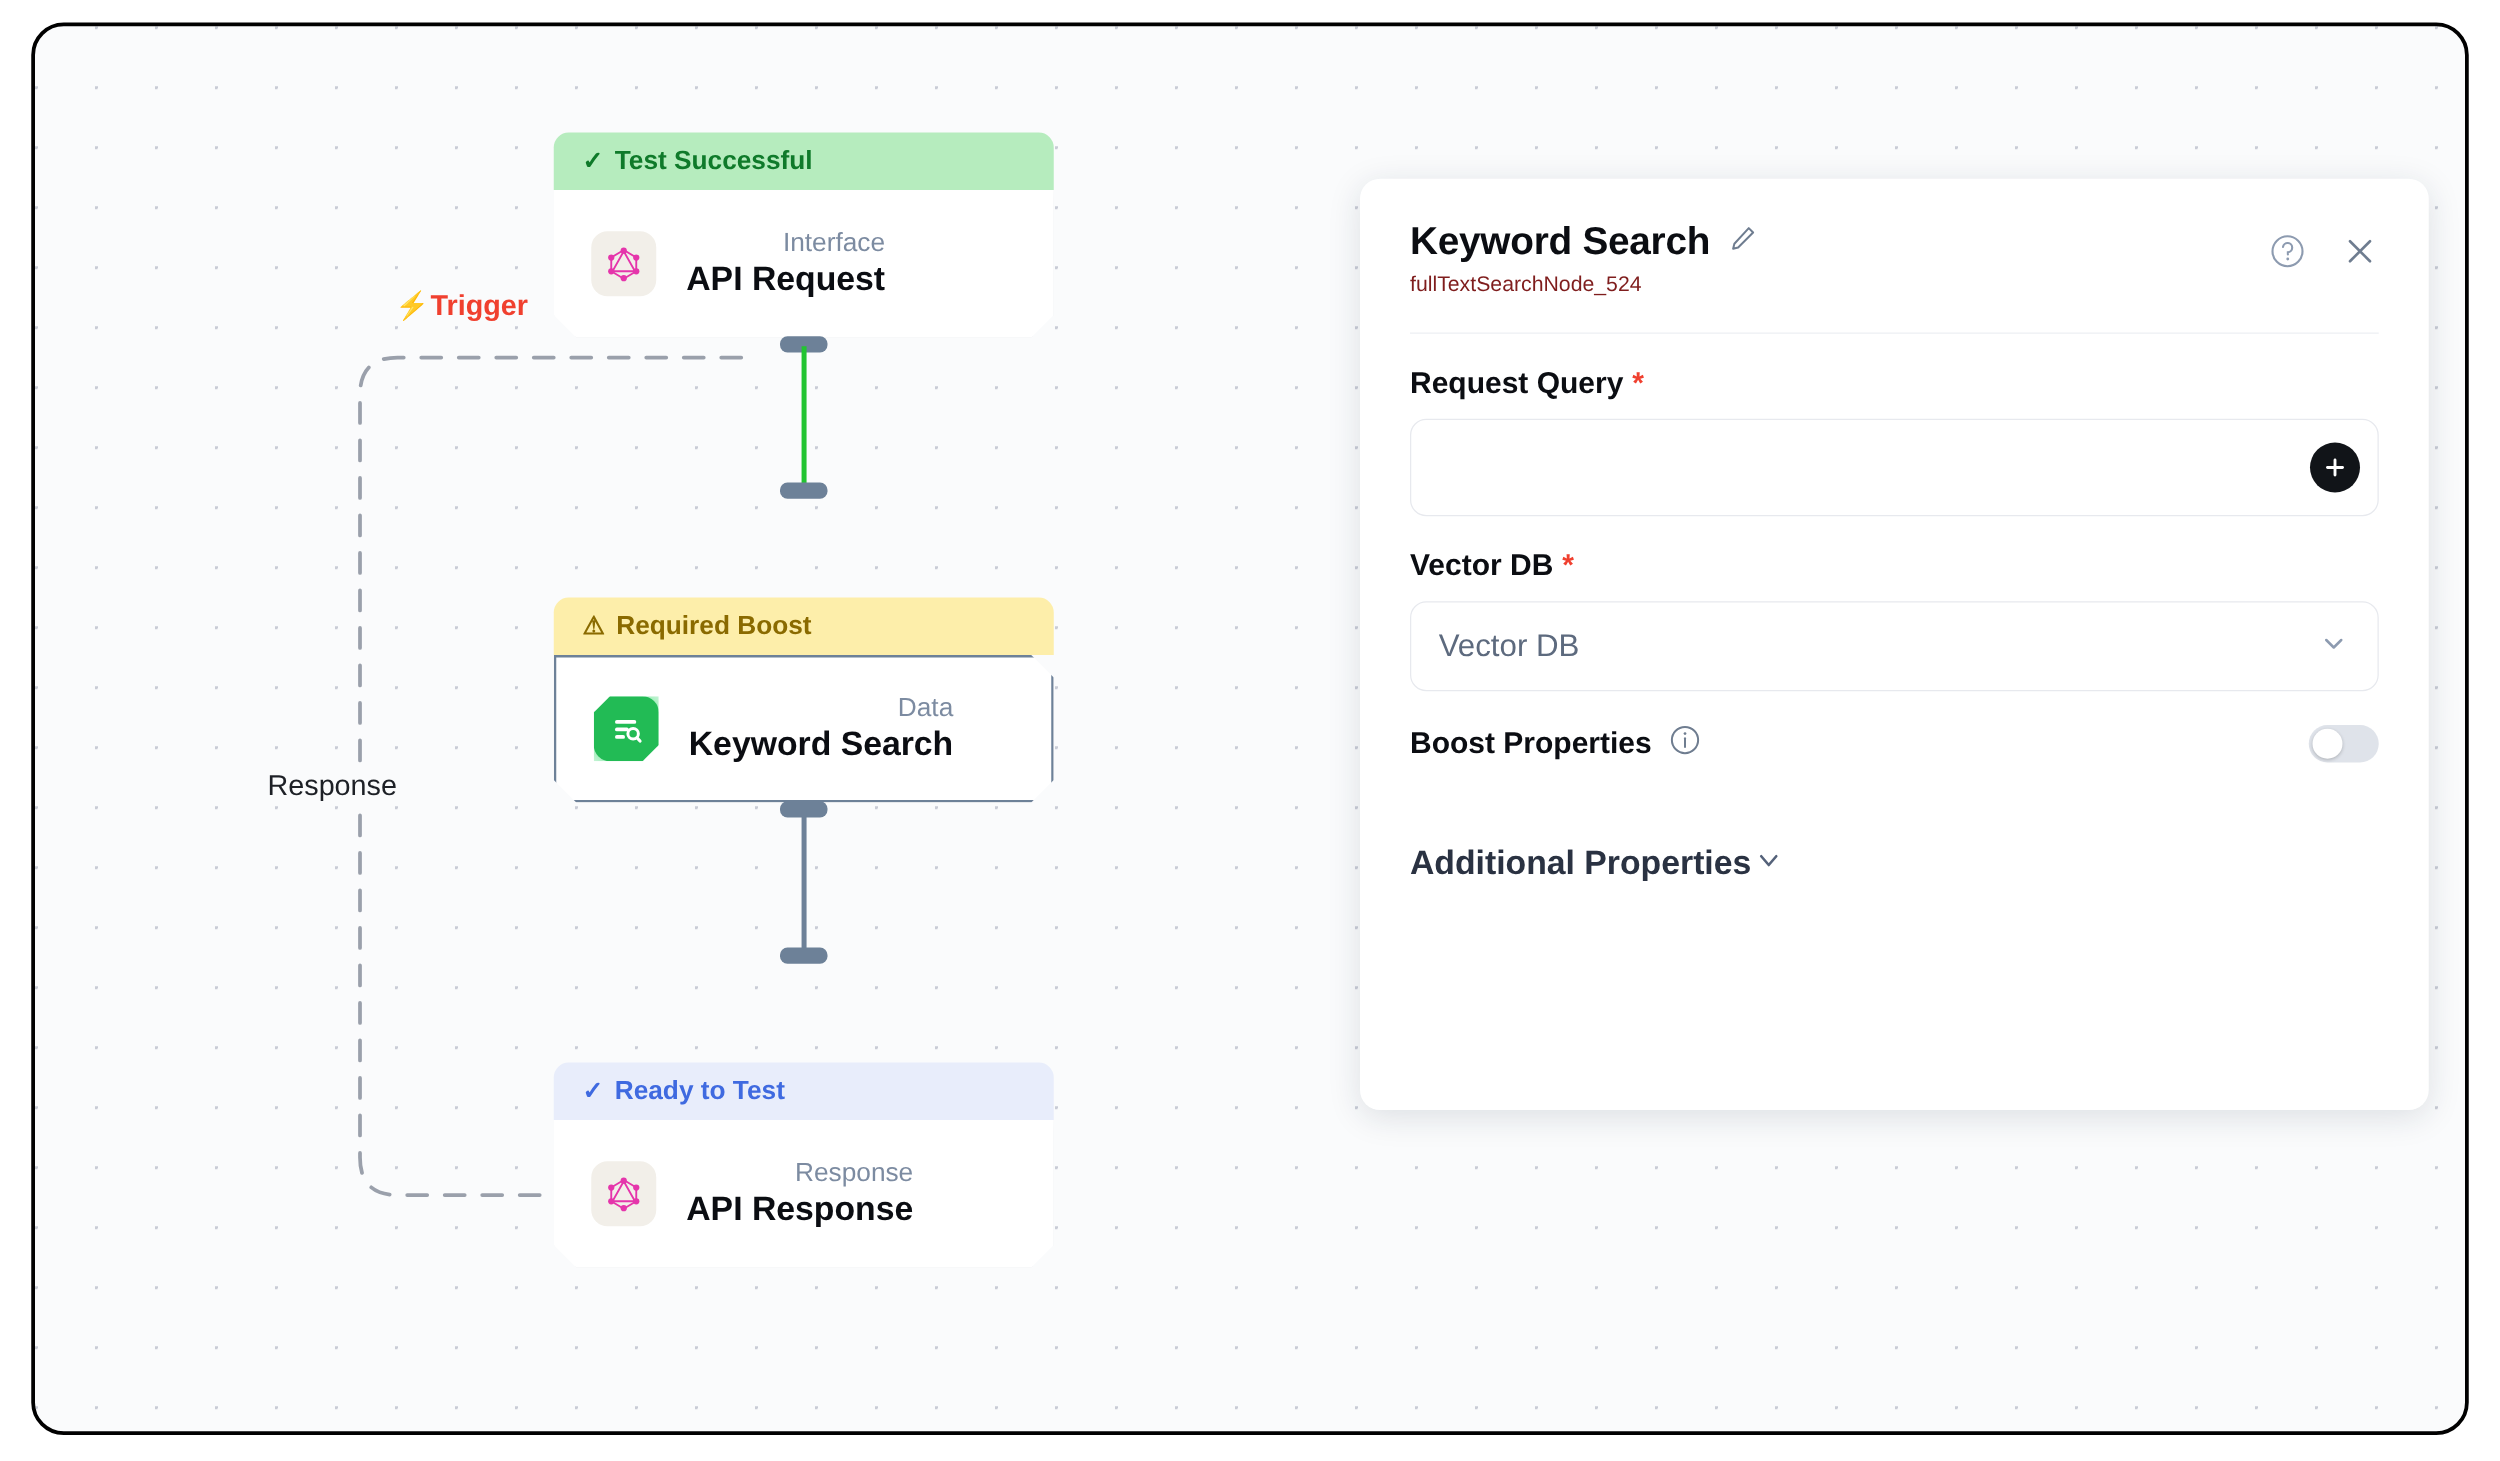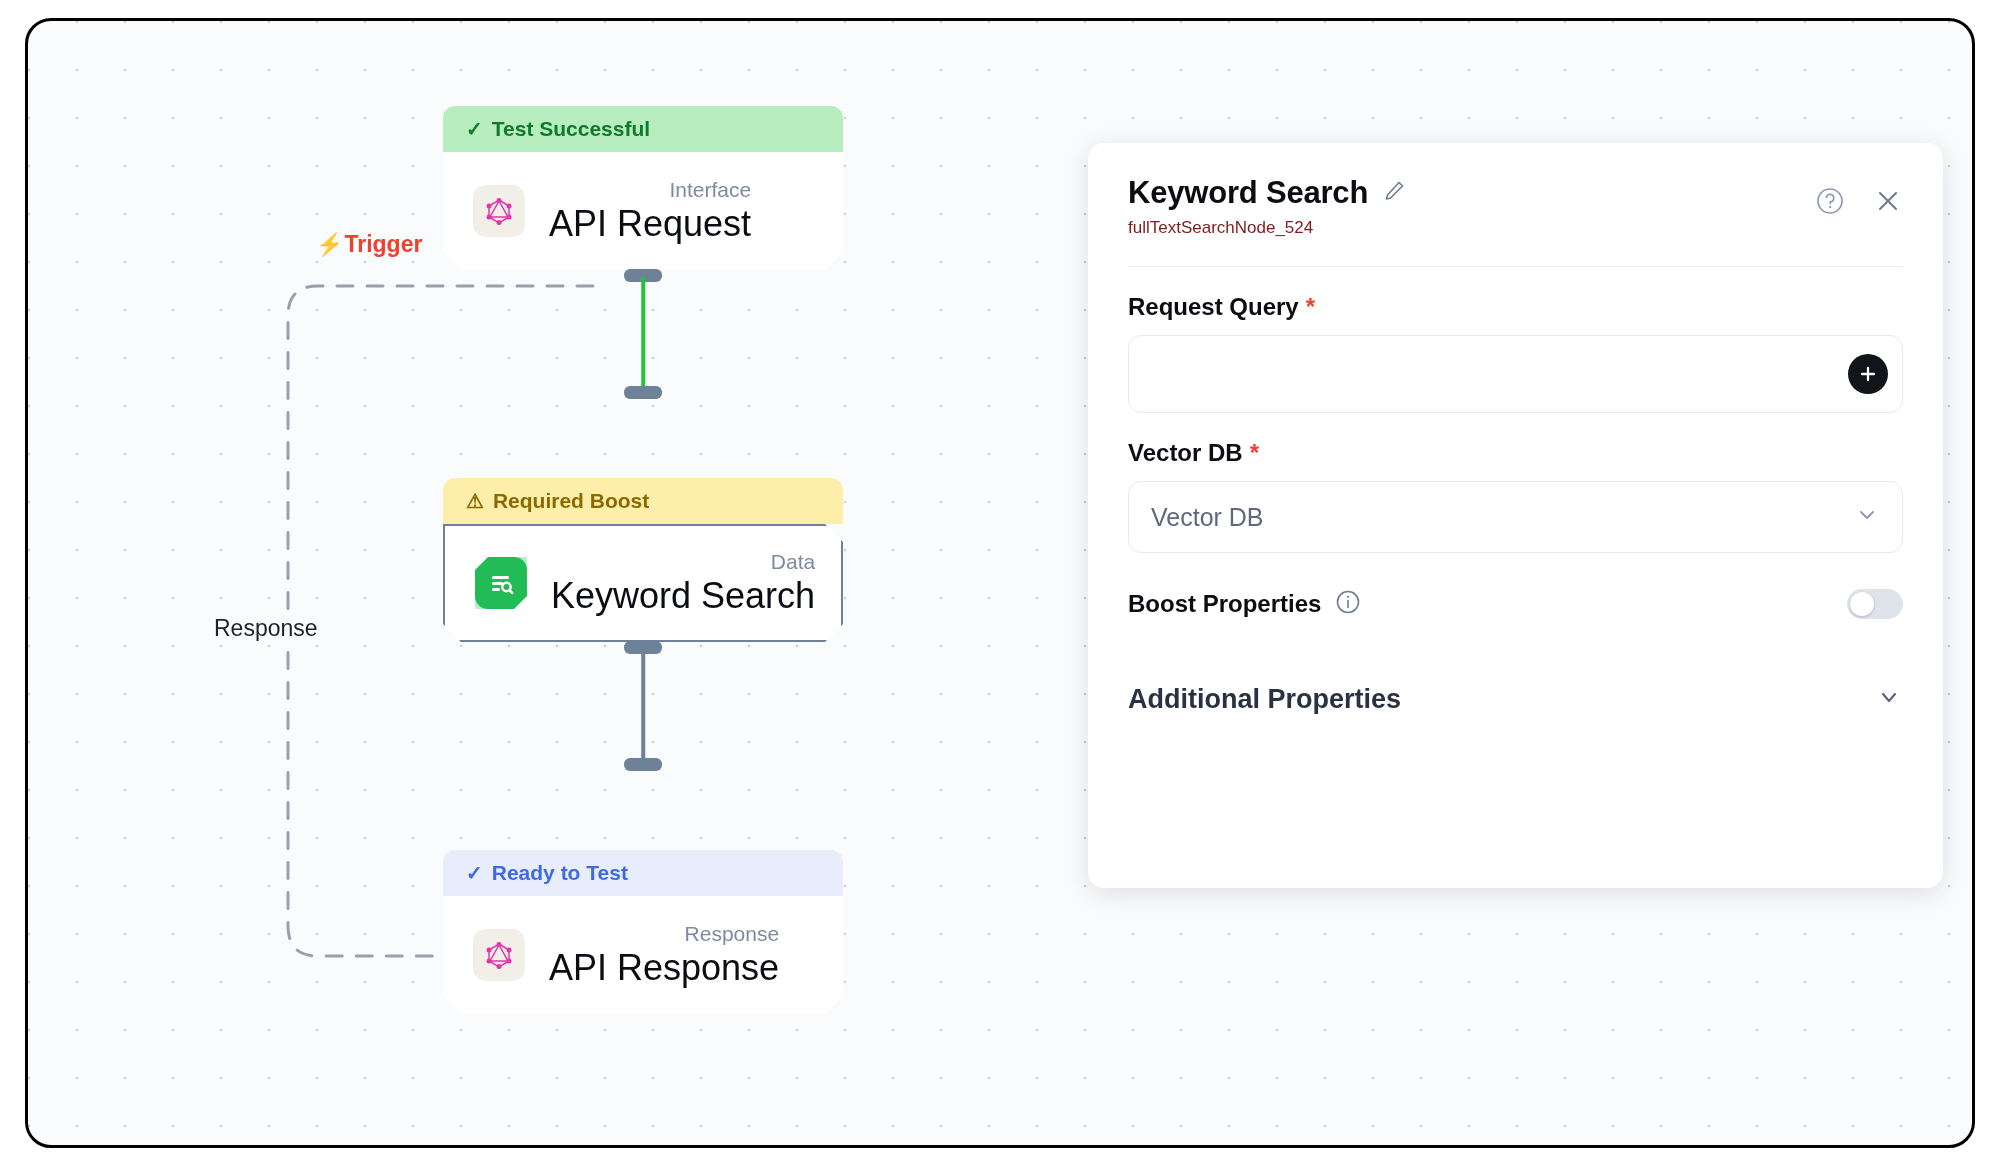--- a/index.html
+++ b/index.html
@@ -94,21 +94,21 @@
   .icon-graphql { background: #f2efe9; }
   .icon-search  {
     background: #22bb55;
     box-shadow: 0 0 17px 7px rgba(40,215,100,.55);
     clip-path: polygon(0 13px, 13px 0, 100% 0, 100% calc(100% - 13px),
                        calc(100% - 13px) 100%, 0 100%);
   }
 
   .node-text { display: flex; flex-direction: column; gap: 2px; align-items: flex-end; }
   .node-kind  { font-size: 21px; color: #7c8ba1; line-height: 1.1; }
-  .node-title { font-size: 36px; color: #0b0d12; font-weight: 400; line-height: 1.15; }
+  .node-title { font-size: 27px; color: #0b0d12; font-weight: 700; line-height: 1.15; }
 
   
   .connector { position: absolute; }
   .handle {
     position: absolute;
     width: 38px; height: 13px;
     background: #6d8198;
     border-radius: 6px;
     left: 50%; transform: translateX(-50%);
   }
@@ -171,42 +171,42 @@
     height: 72px;
     border: 1.5px solid #e7e9ee;
     border-radius: 13px;
     background: #fff;
     display: flex; align-items: center; justify-content: space-between;
     padding: 0 22px 0 22px;
   }
   .select-value { font-size: 25px; color: #5d6a7e; }
 
   .toggle-row {
-    margin-top: 36px;
+    margin-top: 26px;
     display: flex; align-items: flex-end; justify-content: space-between;
   }
   .toggle-left { display: flex; align-items: center; gap: 14px; }
   .switch {
     width: 56px; height: 30px;
     border-radius: 15px;
     background: #dfe3ea;
     position: relative;
     cursor: pointer;
     flex: none;
   }
   .switch .knob {
     position: absolute; left: 3px; top: 3px;
     width: 24px; height: 24px; border-radius: 50%;
     background: #ffffff;
     box-shadow: 0 1px 3px rgba(0,0,0,.22);
   }
 
   .accordion {
     margin-top: 64px;
-    display: flex; align-items: center; justify-content: space-between;
+    display: flex; align-items: center; 
     cursor: pointer;
   }
   .accordion-title { font-size: 27px; font-weight: 700; color: #2a3242; }
 </style>
 </head>
 <body>
 
 <div id="app">
 
   <svg id="edge-loop">

